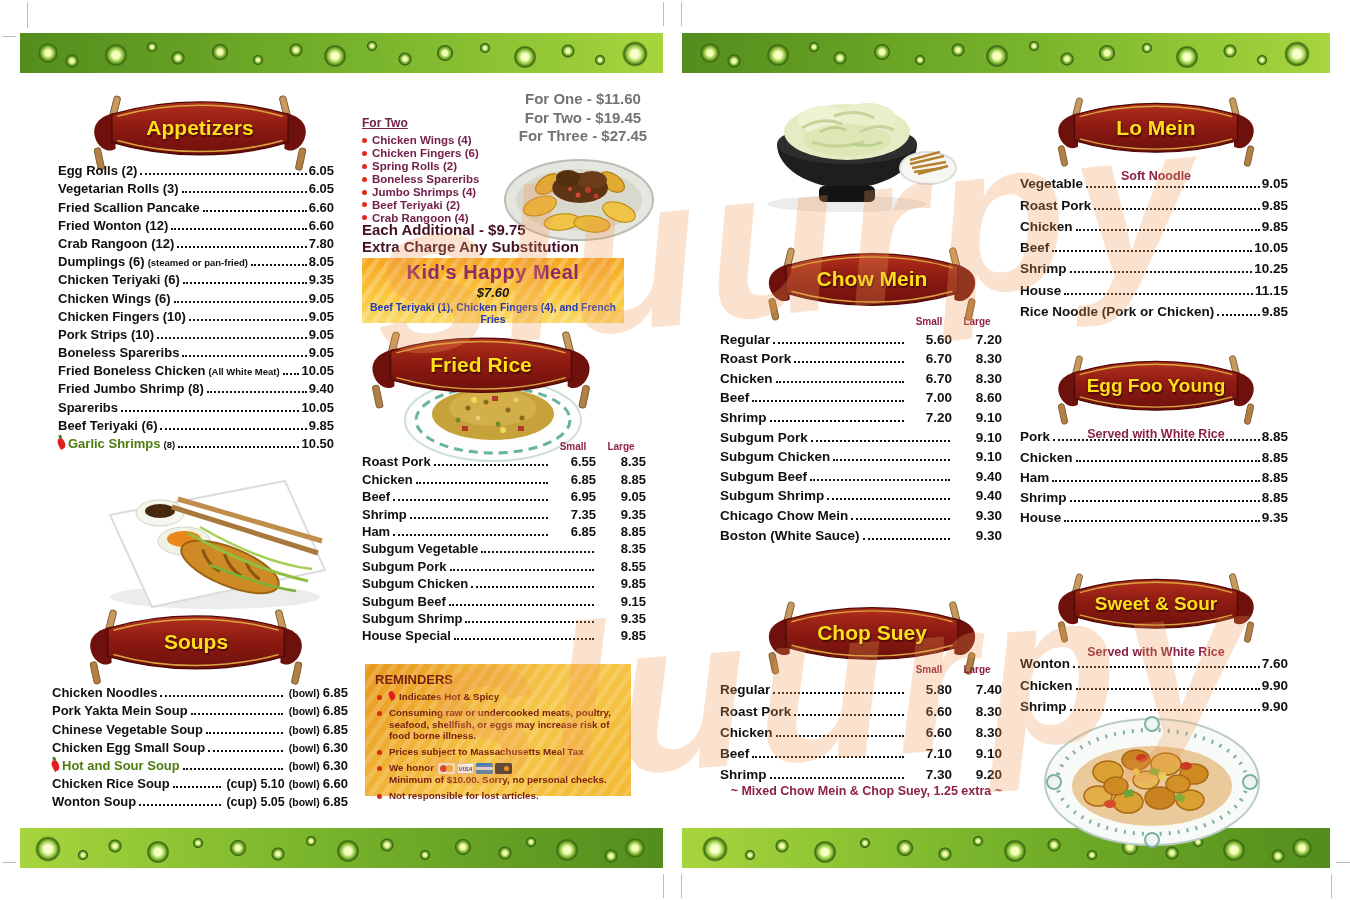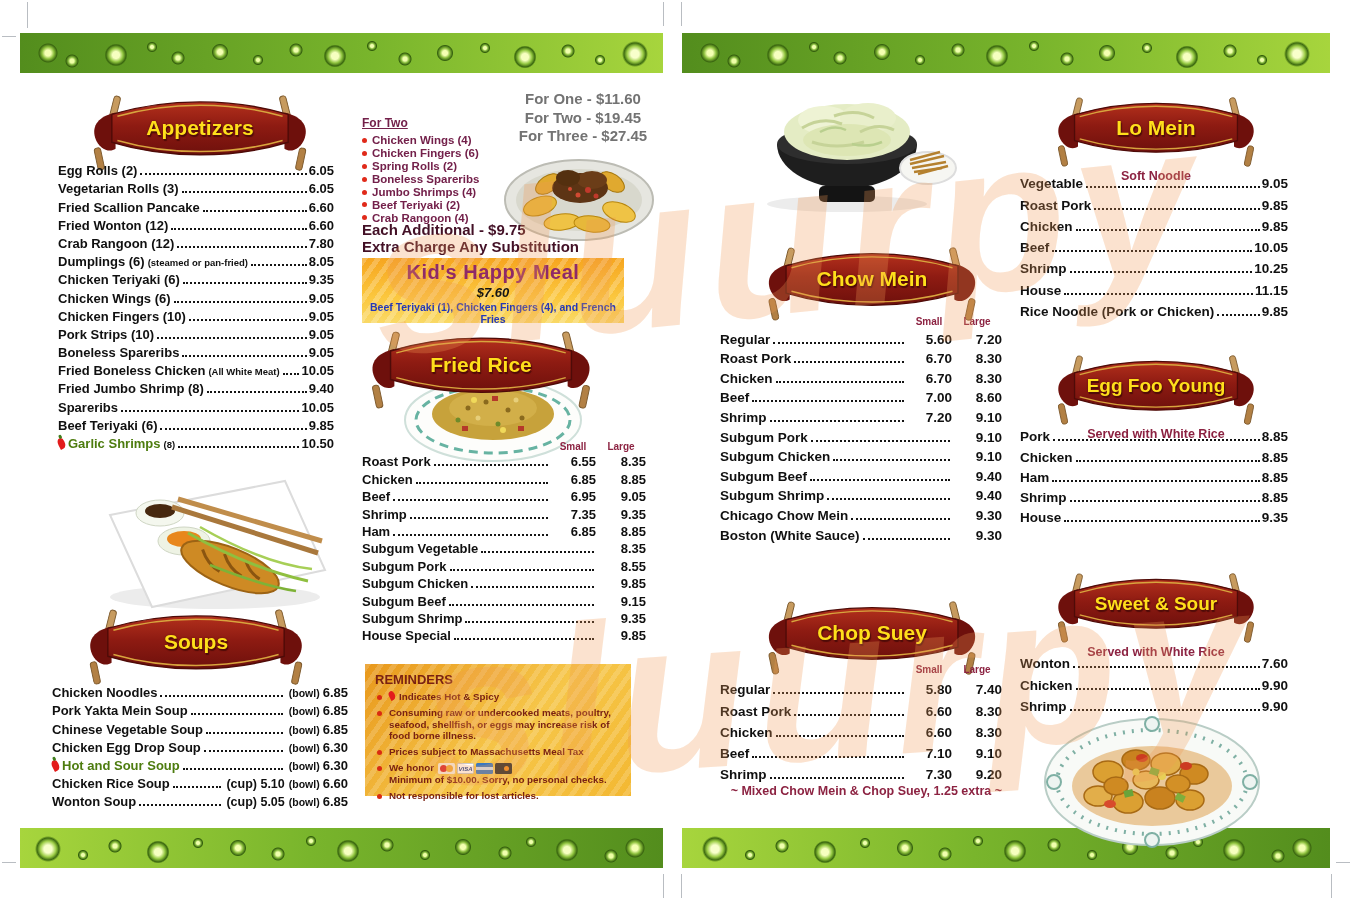--- a/index.html
+++ b/index.html
@@ -358,21 +358,21 @@
 
         <span class="nm">Chinese Vegetable Soup</span>
         <span class="ld"></span>
 
         <span class="unit">(bowl)</span>
         <span class="p2">6.85</span>
       </div>
 
       <div class="mrow">
 
-        <span class="nm">Chicken Egg Drop Soup</span>
+        <span class="nm">Chicken Egg Small Soup</span>
         <span class="ld"></span>
 
         <span class="unit">(bowl)</span>
         <span class="p2">6.30</span>
       </div>
 
       <div class="mrow f-spicy">
         <span class="pepper"></span>
         <span class="nm">Hot and Sour Soup</span>
         <span class="ld"></span>

